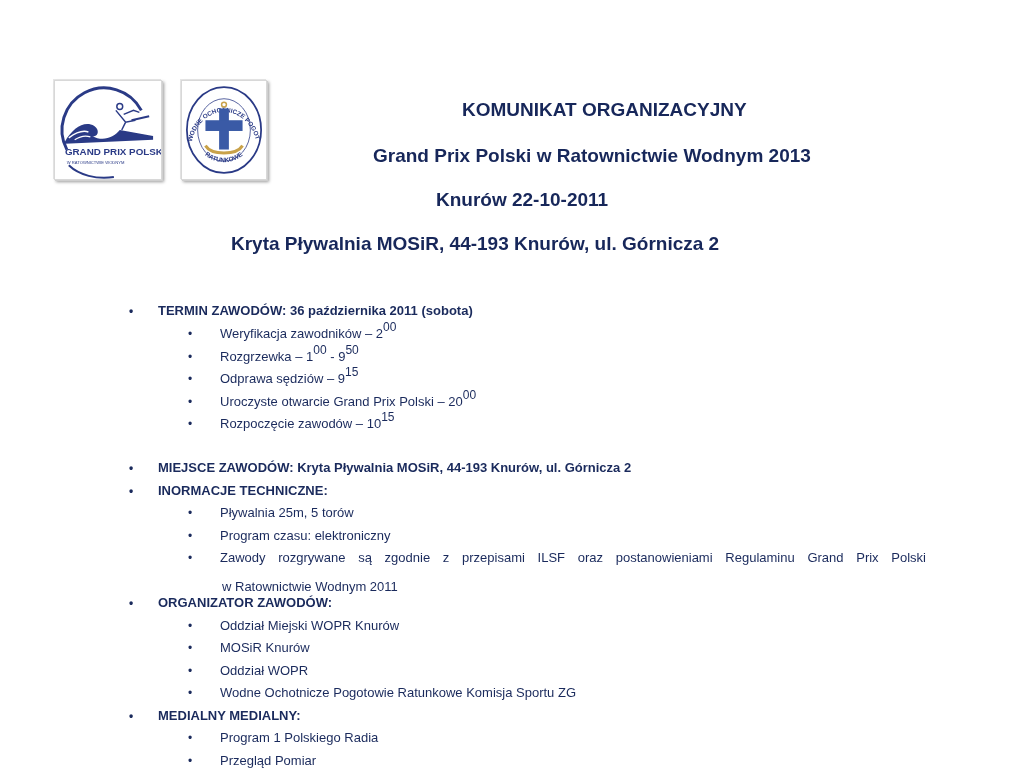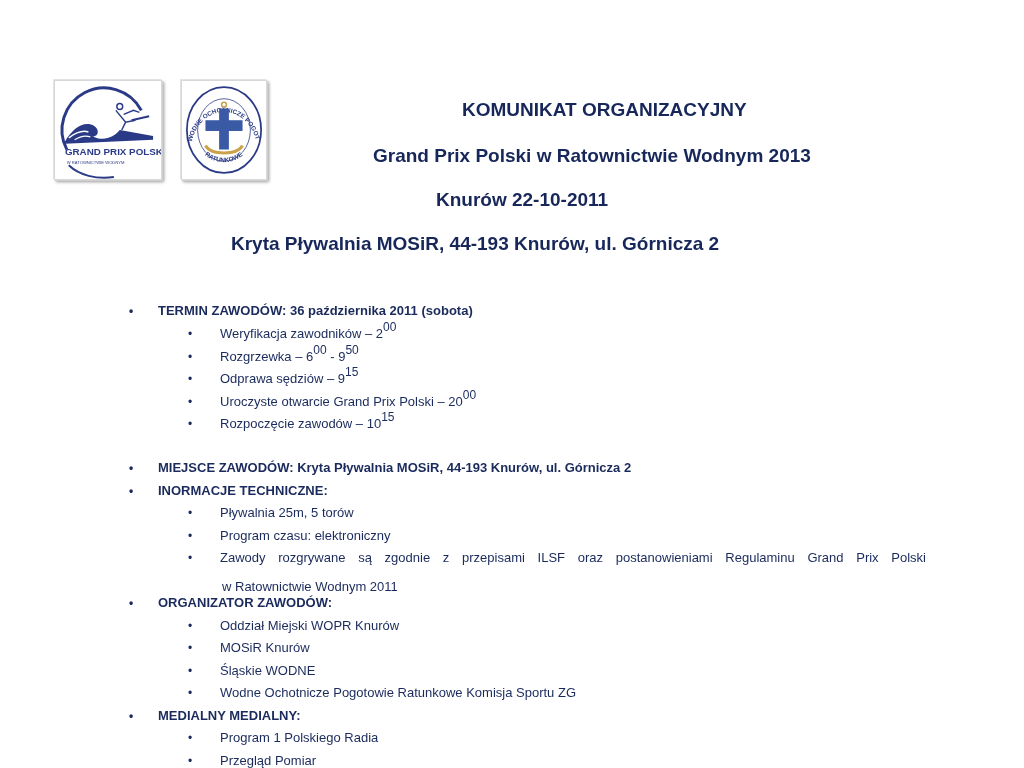--- a/index.html
+++ b/index.html
@@ -120,21 +120,21 @@
   <div class="row lvl1" style="top:303px">
     <span class="bullet">•</span>
     <span>TERMIN ZAWODÓW:  36 października 2011 (sobota)</span>
   </div>
   <div class="row lvl2" style="top:326px">
     <span class="bullet">•</span>
     <span>Weryfikacja zawodników  –  2</span><sup>00</sup>
   </div>
   <div class="row lvl2" style="top:349px">
     <span class="bullet">•</span>
-    <span>Rozgrzewka – 6</span><sup>00</sup><span> - 9</span><sup>50</sup>
+    <span>Rozgrzewka – 1</span><sup>00</sup><span> - 9</span><sup>50</sup>
   </div>
   <div class="row lvl2" style="top:371px">
     <span class="bullet">•</span>
     <span>Odprawa sędziów – 9</span><sup>15</sup>
   </div>
   <div class="row lvl2" style="top:394px">
     <span class="bullet">•</span>
     <span>Uroczyste otwarcie Grand Prix Polski – 20</span><sup>00</sup>
   </div>
   <div class="row lvl2" style="top:416px">
@@ -172,21 +172,21 @@
   <div class="row lvl2" style="top:618px">
     <span class="bullet">•</span>
     <span>Oddział Miejski WOPR Knurów</span>
   </div>
   <div class="row lvl2" style="top:640px">
     <span class="bullet">•</span>
     <span>MOSiR Knurów</span>
   </div>
   <div class="row lvl2" style="top:663px">
     <span class="bullet">•</span>
-    <span>Śląskie WODNE</span>
+    <span>Oddział WOPR</span>
   </div>
   <div class="row lvl2" style="top:685px">
     <span class="bullet">•</span>
     <span>Wodne Ochotnicze Pogotowie Ratunkowe Komisja Sportu ZG</span>
   </div>
 
   <div class="row lvl1" style="top:708px">
     <span class="bullet">•</span>
     <span>MEDIALNY MEDIALNY:</span>
   </div>

